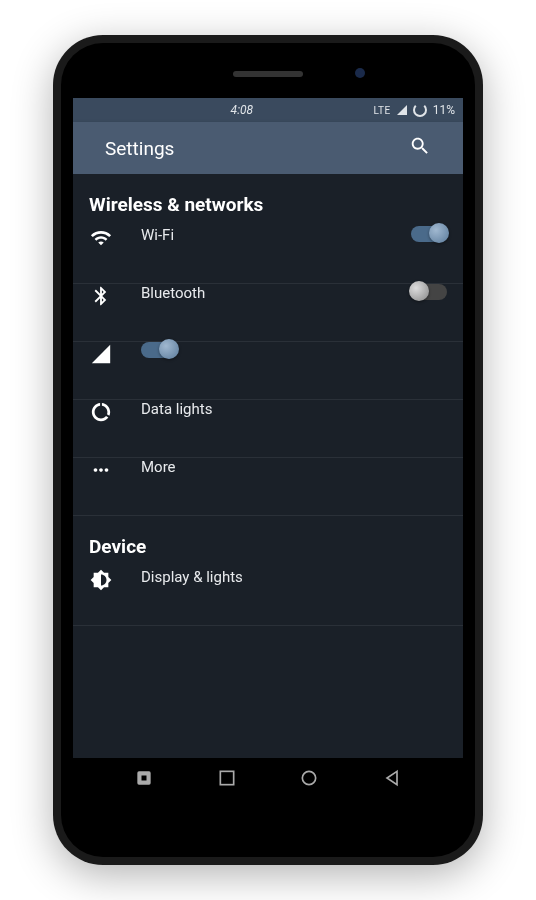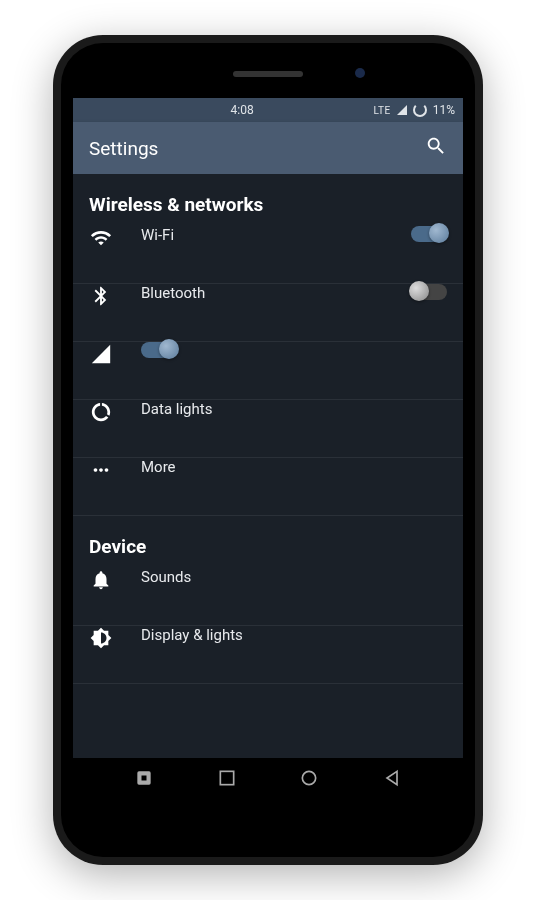--- a/index.html
+++ b/index.html
@@ -63,38 +63,39 @@
     align-items: center;
     justify-content: flex-end;
     padding: 0 8px;
     color: #e0e4e8;
     font-size: 12px;
     gap: 6px;
   }
   .status-time {
     margin-right: auto;
     margin-left: 40%;
+    font-style: italic;
   }
   .status-lte {
     font-size: 10px;
     letter-spacing: 0.5px;
   }
   .signal-tri {
     width: 0;
     height: 0;
     border-style: solid;
     border-width: 0 0 10px 10px;
     border-color: transparent transparent #e0e4e8 transparent;
   }
   .app-bar {
     height: 52px;
     background: #4a5b71;
     display: flex;
     align-items: center;
-    padding: 0 16px;
+    padding: 0 32px;
     color: #fff;
     box-shadow: 0 2px 4px rgba(0,0,0,0.3);
   }
   .app-title {
     font-size: 19px;
     font-weight: 400;
     flex: 1;
   }
   .search-icon svg { fill: #fff; width: 22px; height: 22px; }
   .content {
@@ -247,28 +248,20 @@
           <div class="item-icon">
             <svg viewBox="0 0 24 24">
                 <path d="M6 10c-1.1 0-2 .9-2 2s.9 2 2 2 2-.9 2-2-.9-2-2-2zm12 0c-1.1 0-2 .9-2 2s.9 2 2 2 2-.9 2-2-.9-2-2-2zm-6 0c-1.1 0-2 .9-2 2s.9 2 2 2 2-.9 2-2-.9-2-2-2z"></path>
               </svg>
           </div>
           <div class="item-label">More</div>
         </div>
 
         <div class="section-header">Device</div>
 
-        <div class="list-item">
-          <div class="item-icon">
-            <svg viewBox="0 0 24 24">
-                <path d="M12 22c1.1 0 2-.9 2-2h-4c0 1.1.89 2 2 2zm6-6v-5c0-3.07-1.64-5.64-4.5-6.32V4c0-.83-.67-1.5-1.5-1.5s-1.5.67-1.5 1.5v.68C7.63 5.36 6 7.92 6 11v5l-2 2v1h16v-1l-2-2z"></path>
-              </svg>
-          </div>
-          <div class="item-label">Sounds</div>
-        </div>
 
         <div class="list-item">
           <div class="item-icon">
             <svg viewBox="0 0 24 24">
                 <path d="M20 8.69V4h-4.69L12 .69 8.69 4H4v4.69L.69 12 4 15.31V20h4.69L12 23.31 15.31 20H20v-4.69L23.31 12 20 8.69zM12 18V6c3.31 0 6 2.69 6 6s-2.69 6-6 6z"></path>
               </svg>
           </div>
           <div class="item-label">Display &amp; lights</div>
         </div>
       </div>

